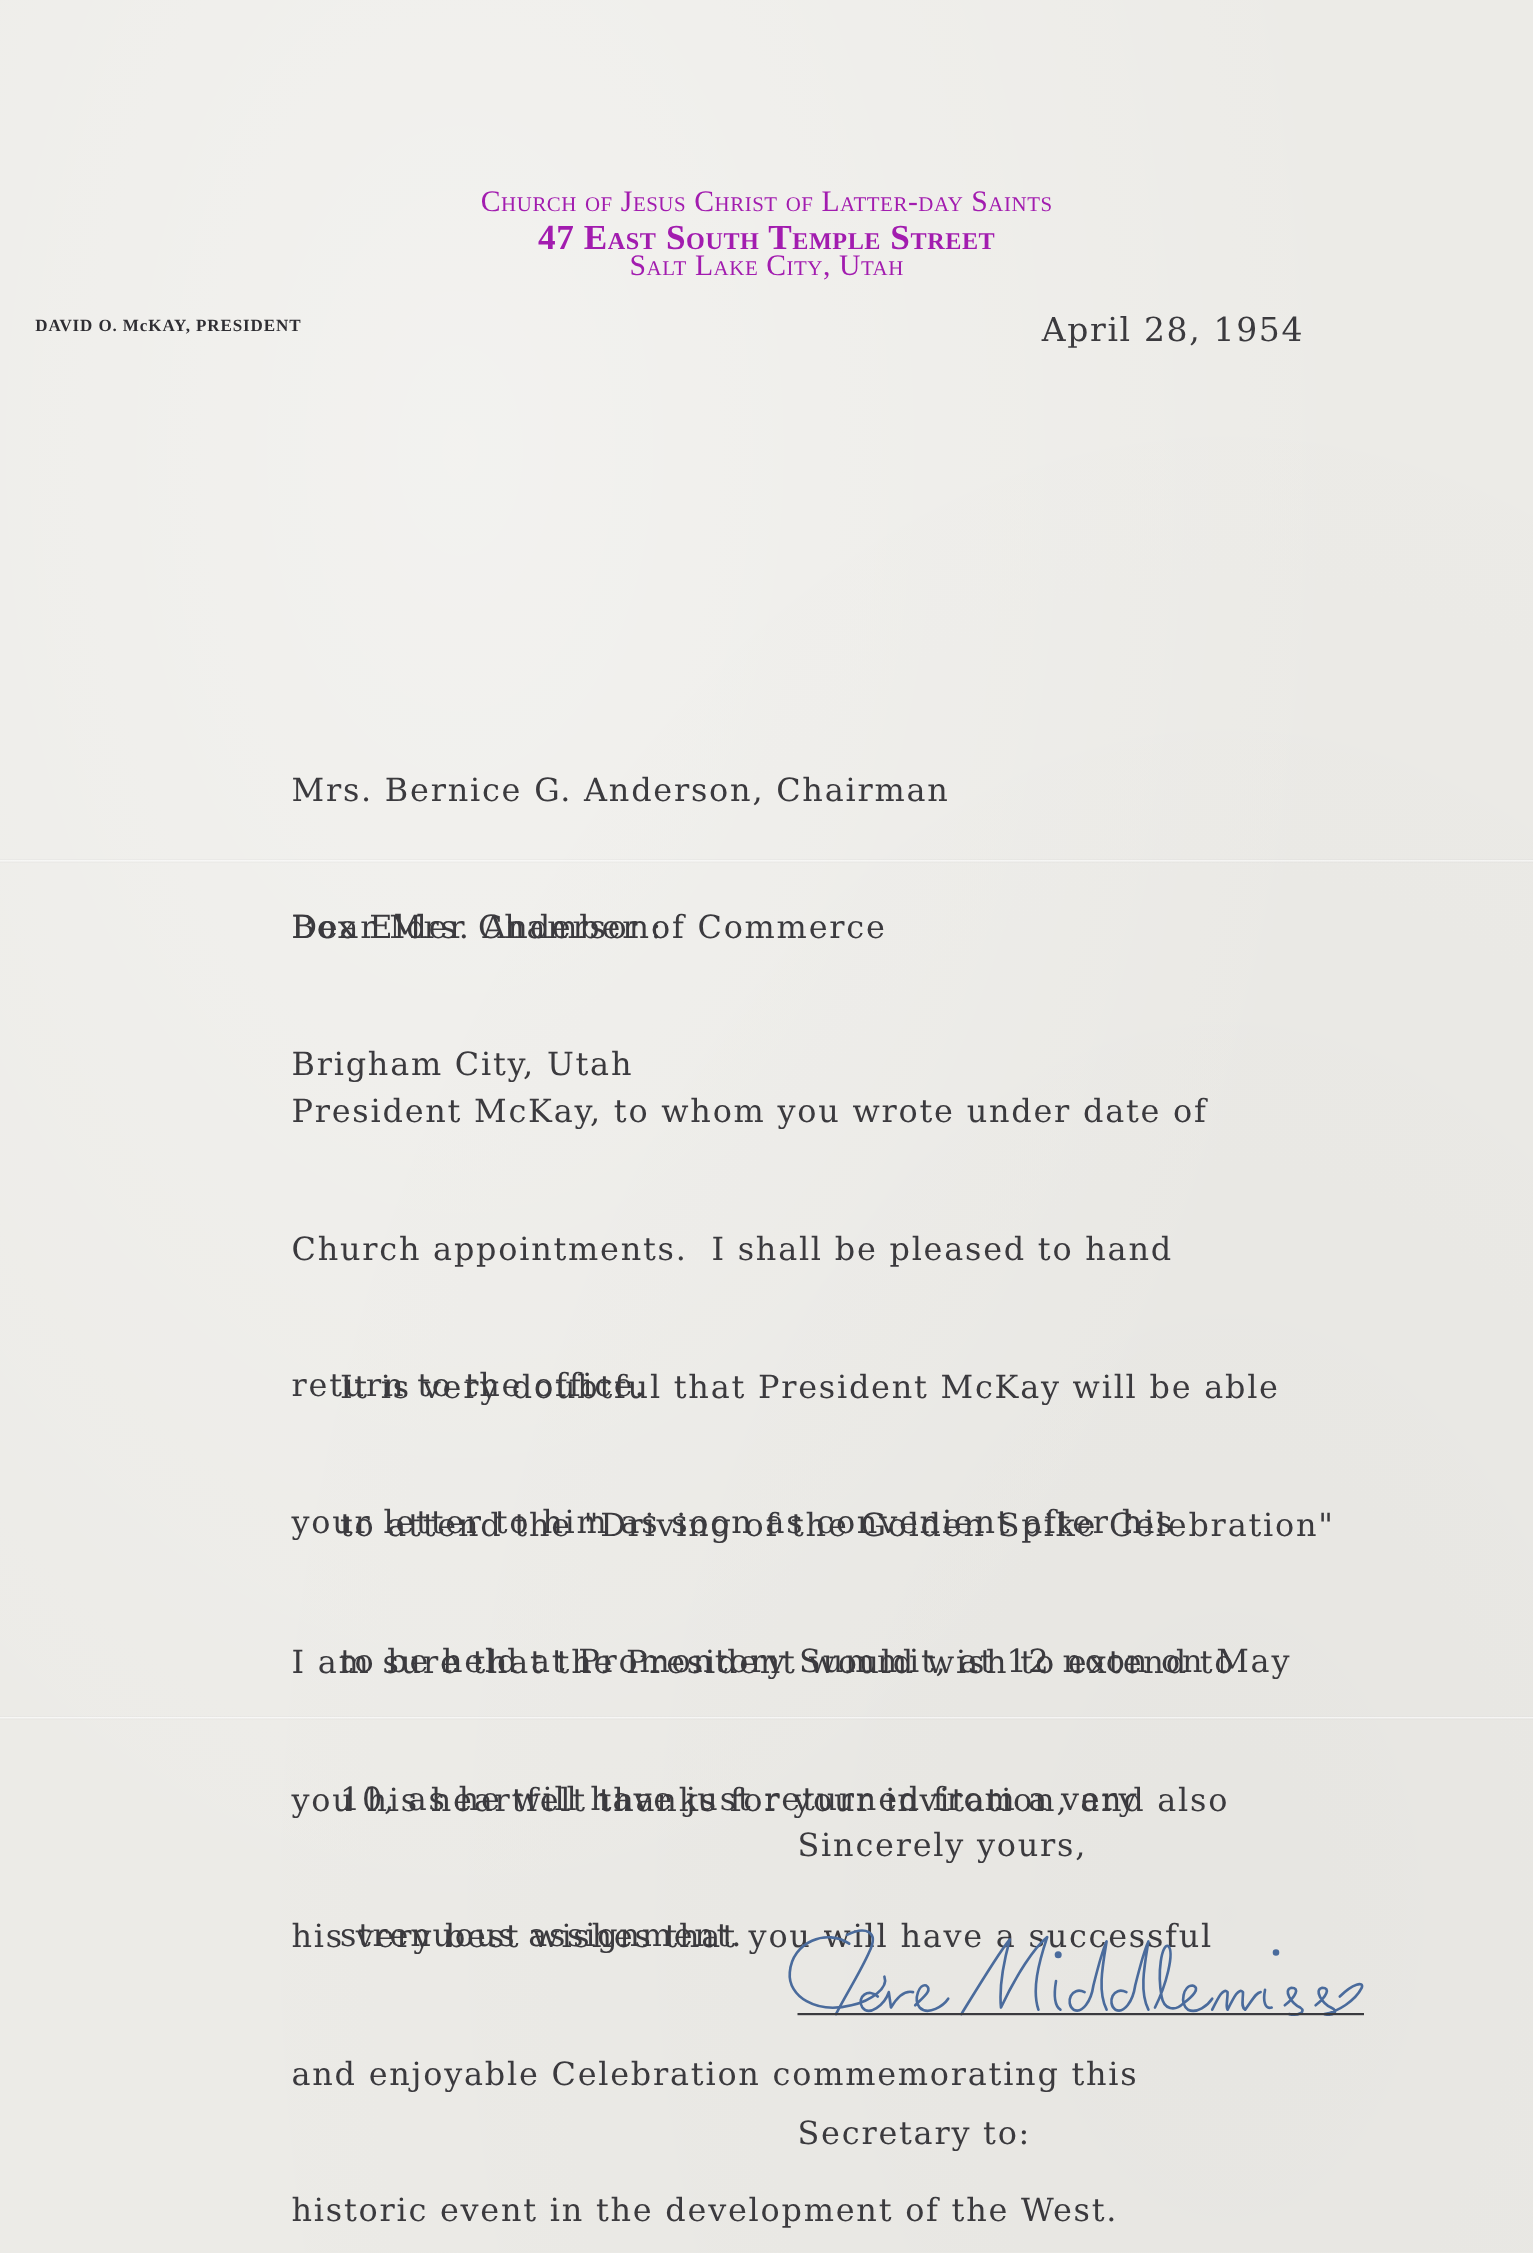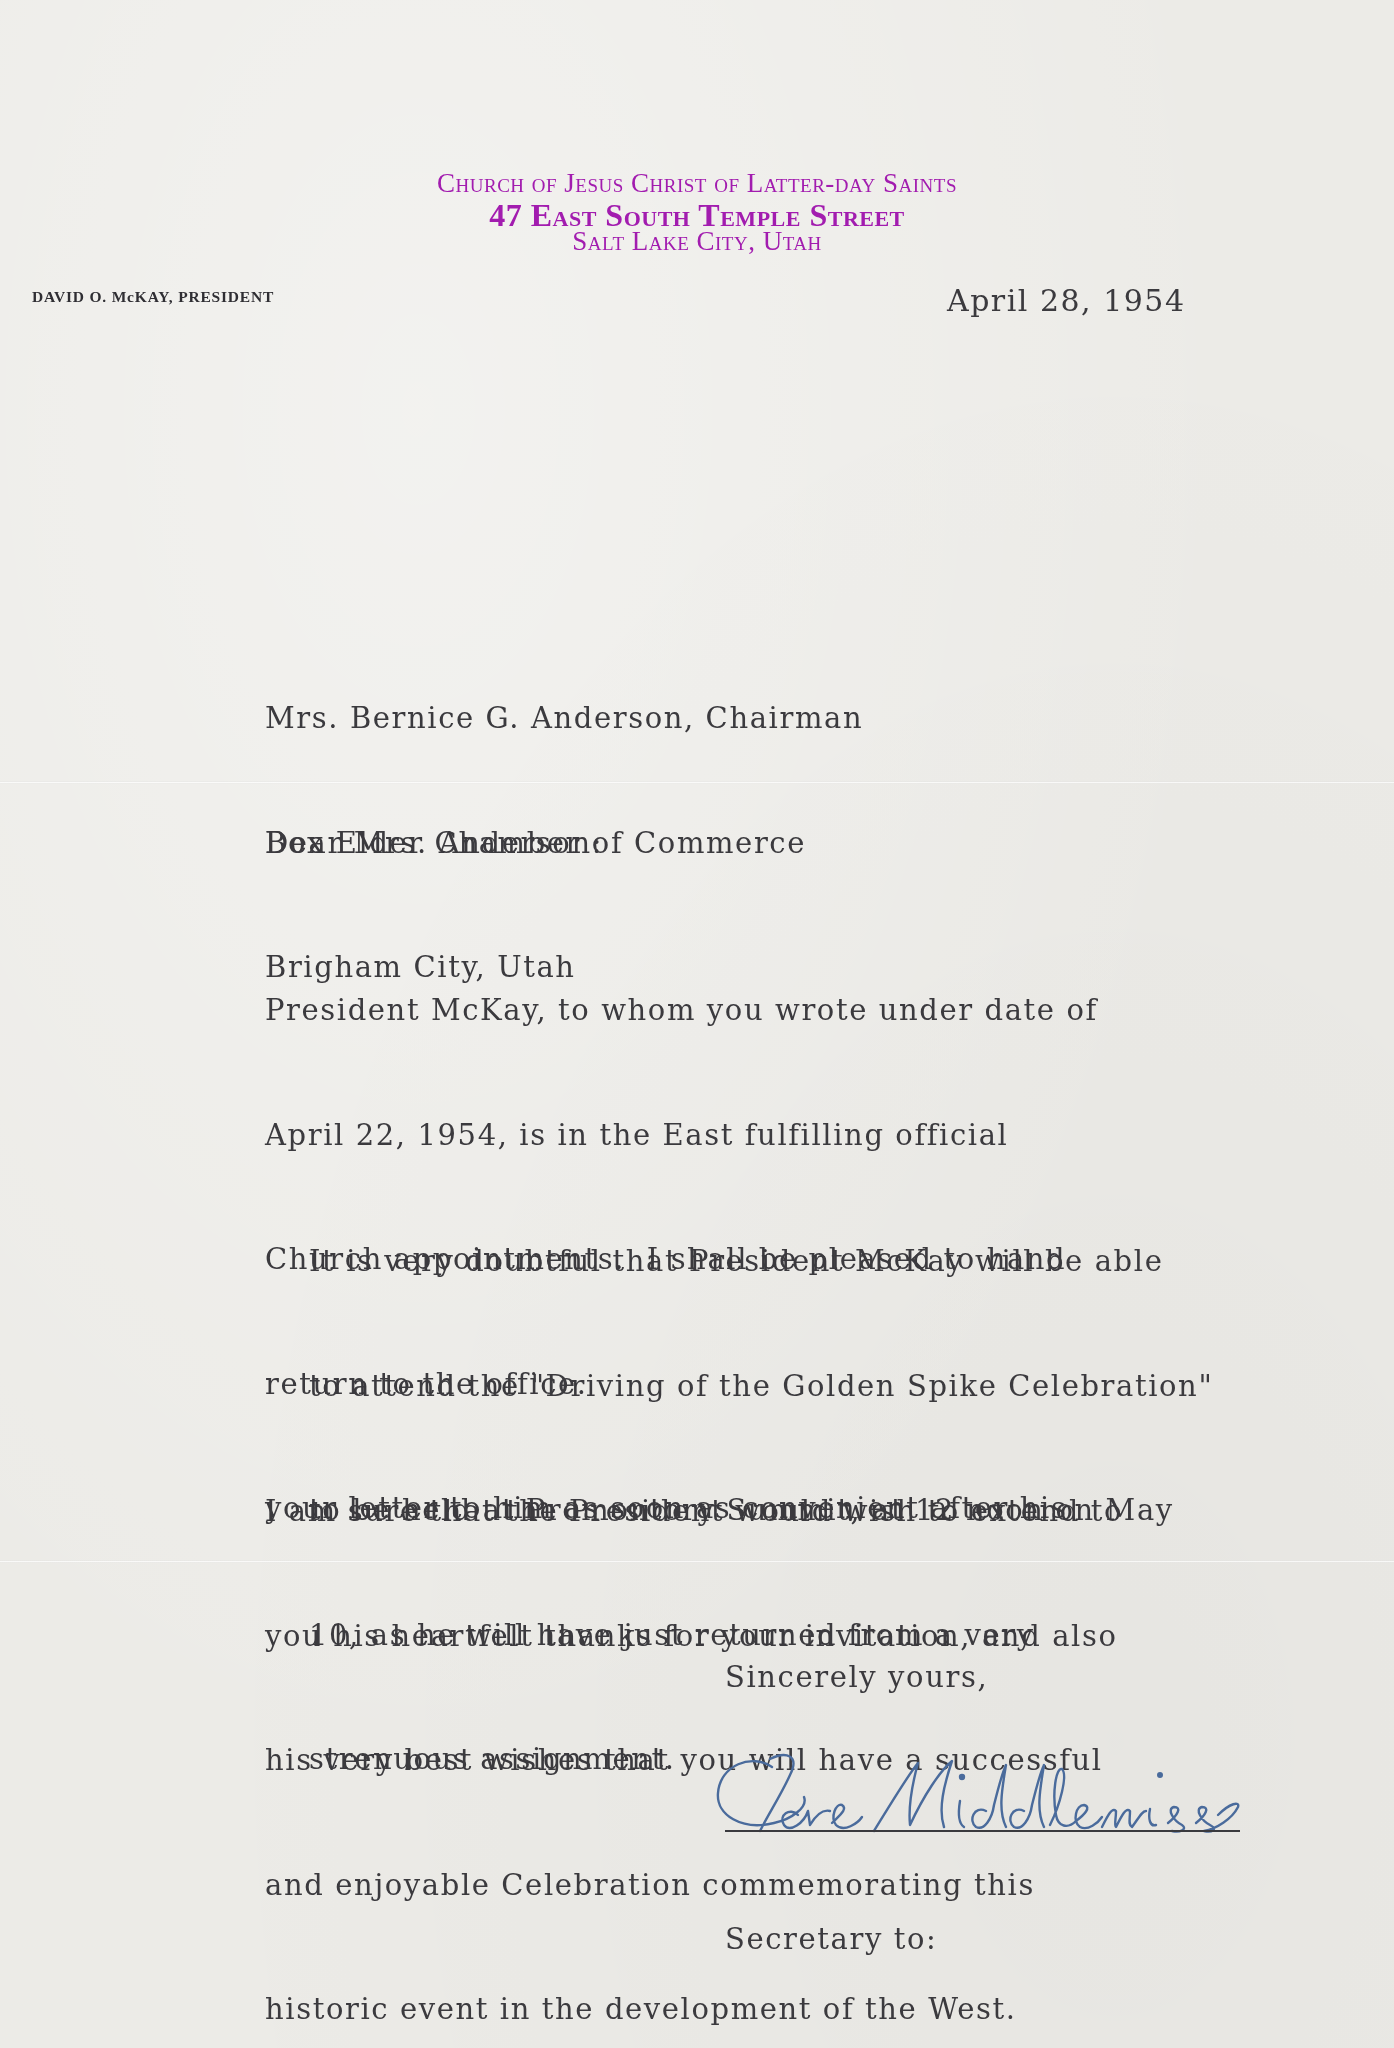--- a/index.html
+++ b/index.html
@@ -85,21 +85,20 @@
 <div class="block recipient">
   <div>Mrs. Bernice G. Anderson, Chairman</div>
   <div>Box Elder Chamber of Commerce</div>
   <div>Brigham City, Utah</div>
 </div>
 
 <div class="block salutation">Dear Mrs. Anderson:</div>
 
 <div class="block p1">
   <div>President McKay, to whom you wrote under date of</div>
-  <div>April 22, 1954, is in the East fulfilling official</div>
   <div>Church appointments.  I shall be pleased to hand</div>
   <div>return to the office.</div>
   <div>your letter to him as soon as convenient after his</div>
 </div>
 
 <div class="block p2">
   <div>It is very doubtful that President McKay will be able</div>
   <div>to attend the "Driving of the Golden Spike Celebration"</div>
   <div>to be held at Promontory Summit, at 12 noon on May</div>
   <div>10, as he will have just returned from a very</div>

